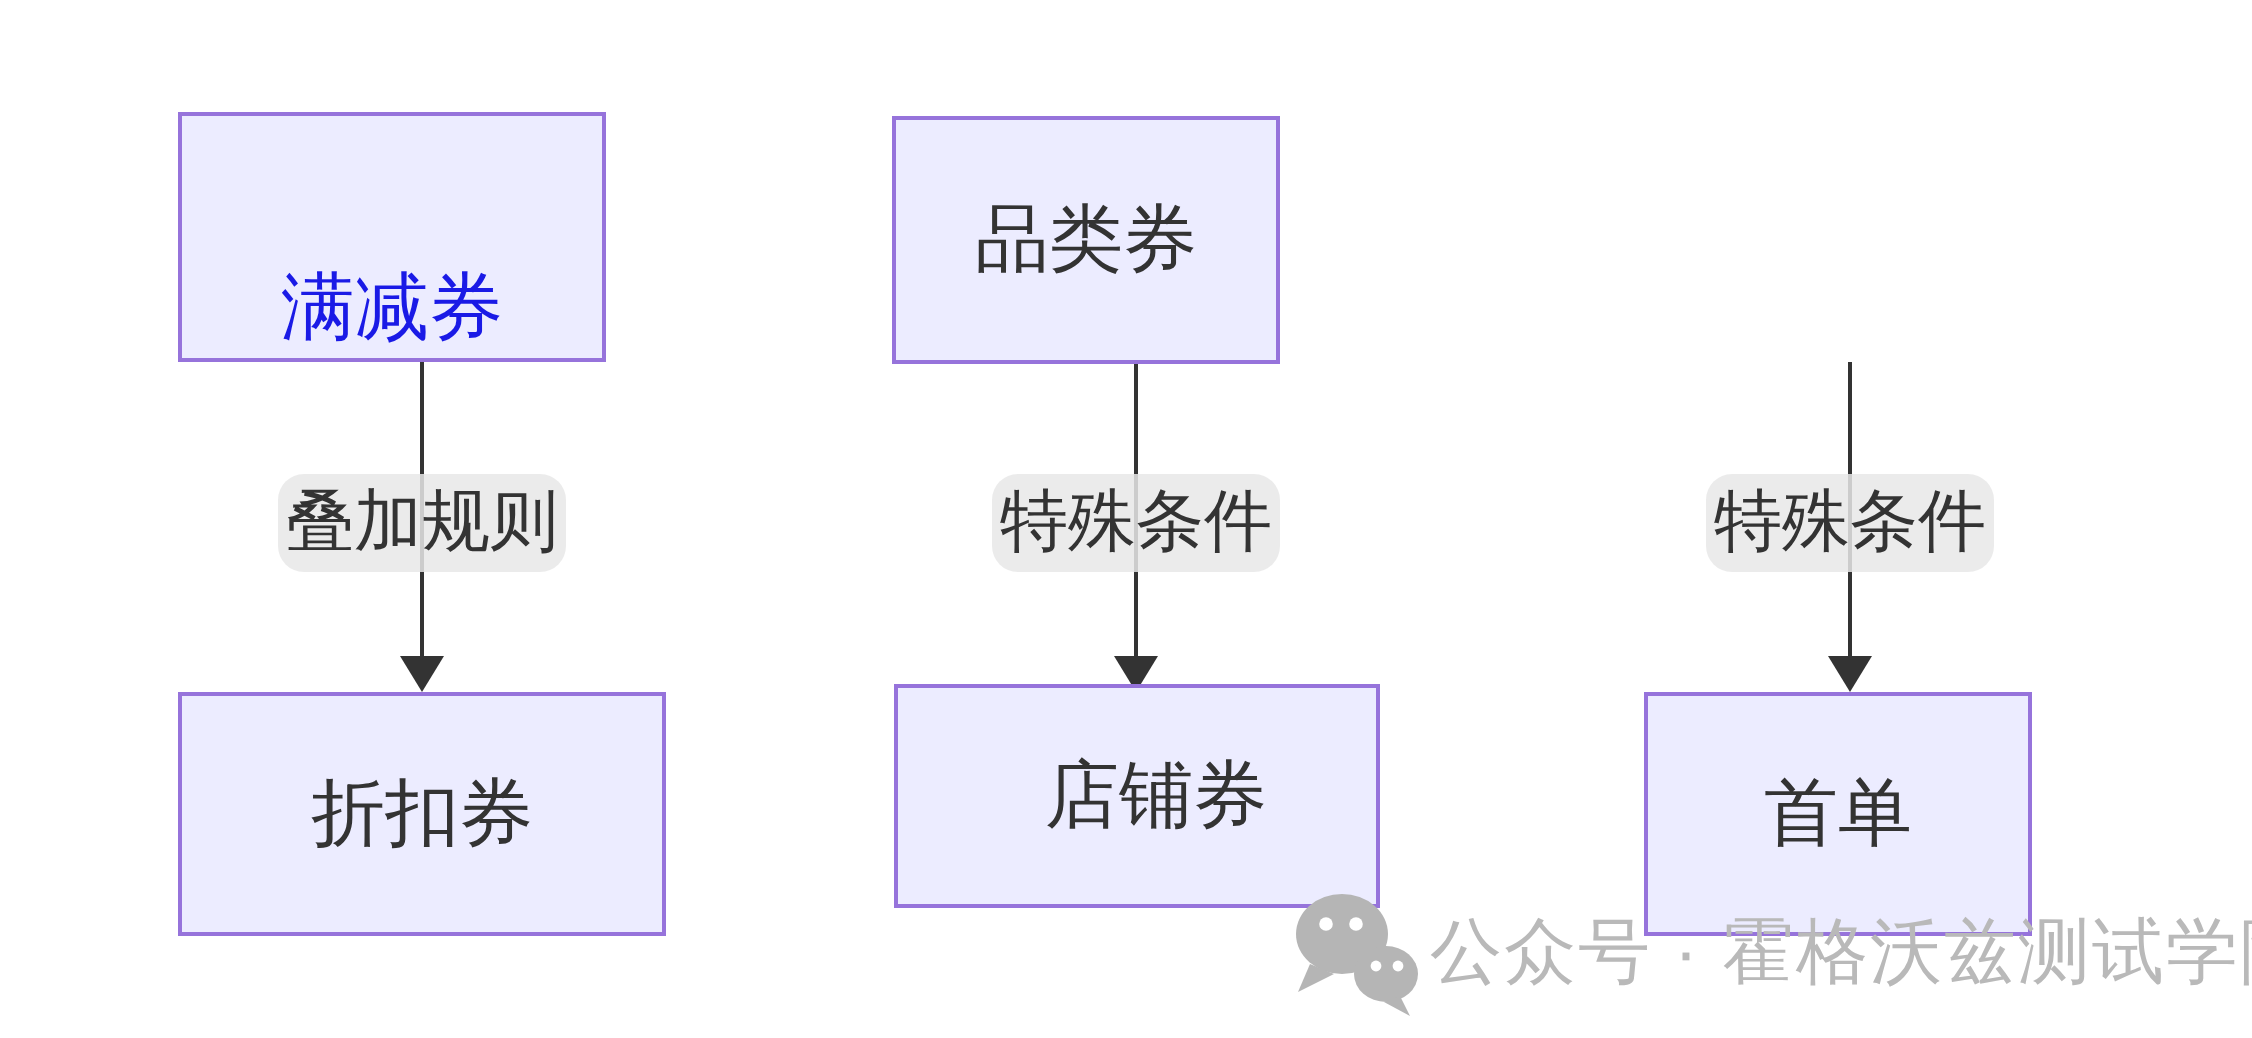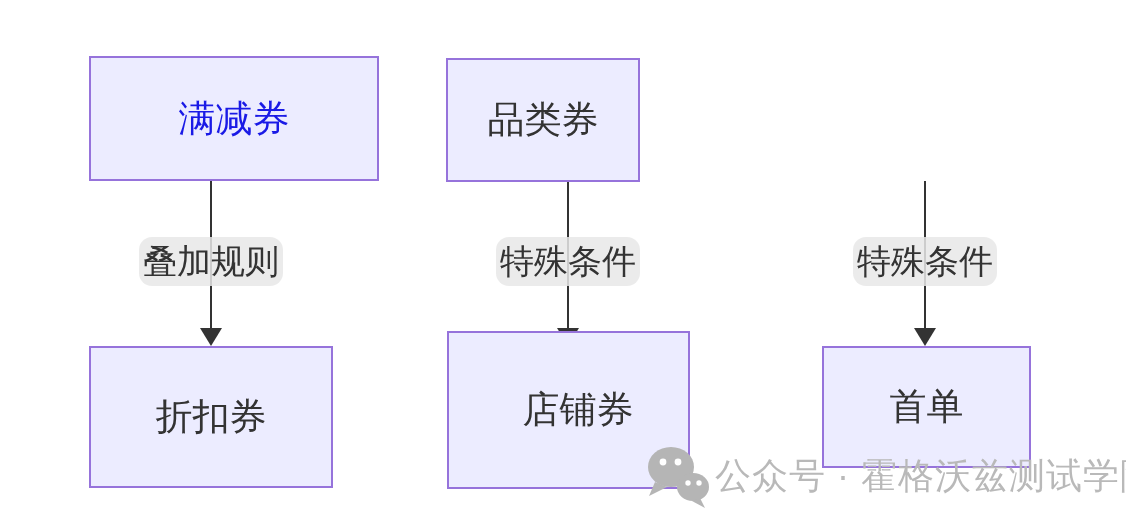--- a/index.html
+++ b/index.html
@@ -53,34 +53,34 @@
     background: rgba(232,232,232,0.85);
     color: #333333;
     font-size: 34px;
     line-height: 1.45;
     padding: 0 4px;
     white-space: nowrap;
     z-index: 1;
     border-radius: 13px;
   }
   
-  .n1t { left: 89px;  top: 56px;  width: 290px; height: 125px; }
-  .n1b { left: 89px;  top: 346px; width: 244px; height: 142px; font-family: Liberation Mono, monospace; }
+  .n1t { left: 89px;  top: 56px;  width: 214px; height: 125px; align-items: flex-end; }
+  .n1b { left: 89px;  top: 346px; width: 244px; height: 122px; font-family: Liberation Mono, monospace; }
   .e1  { left: 210px; }
   .a1  { left: 200px; }
   .l1  { left: 211px; }
   
   .n2t { left: 446px; top: 58px;  width: 194px; height: 124px; }
-  .n2b { left: 447px; top: 331px; width: 243px; height: 158px; padding-left: 19px; }
+  .n2b { left: 447px; top: 342px; width: 243px; height: 112px; padding-left: 19px; }
   .e2  { left: 567px; }
   .a2  { left: 557px; }
   .l2  { left: 568px; }
   
   .n3t { left: 803px; top: 55px;  width: 244px; height: 125px; }
-  .n3b { left: 822px; top: 346px; width: 209px; height: 122px; }
+  .n3b { left: 822px; top: 346px; width: 194px; height: 122px; }
   .e3  { left: 924px; }
   .a3  { left: 914px; }
   .l3  { left: 925px; }
 
   .watermark {
     position: absolute;
     left: 645px;
     top: 444px;
     display: flex;
     align-items: center;

